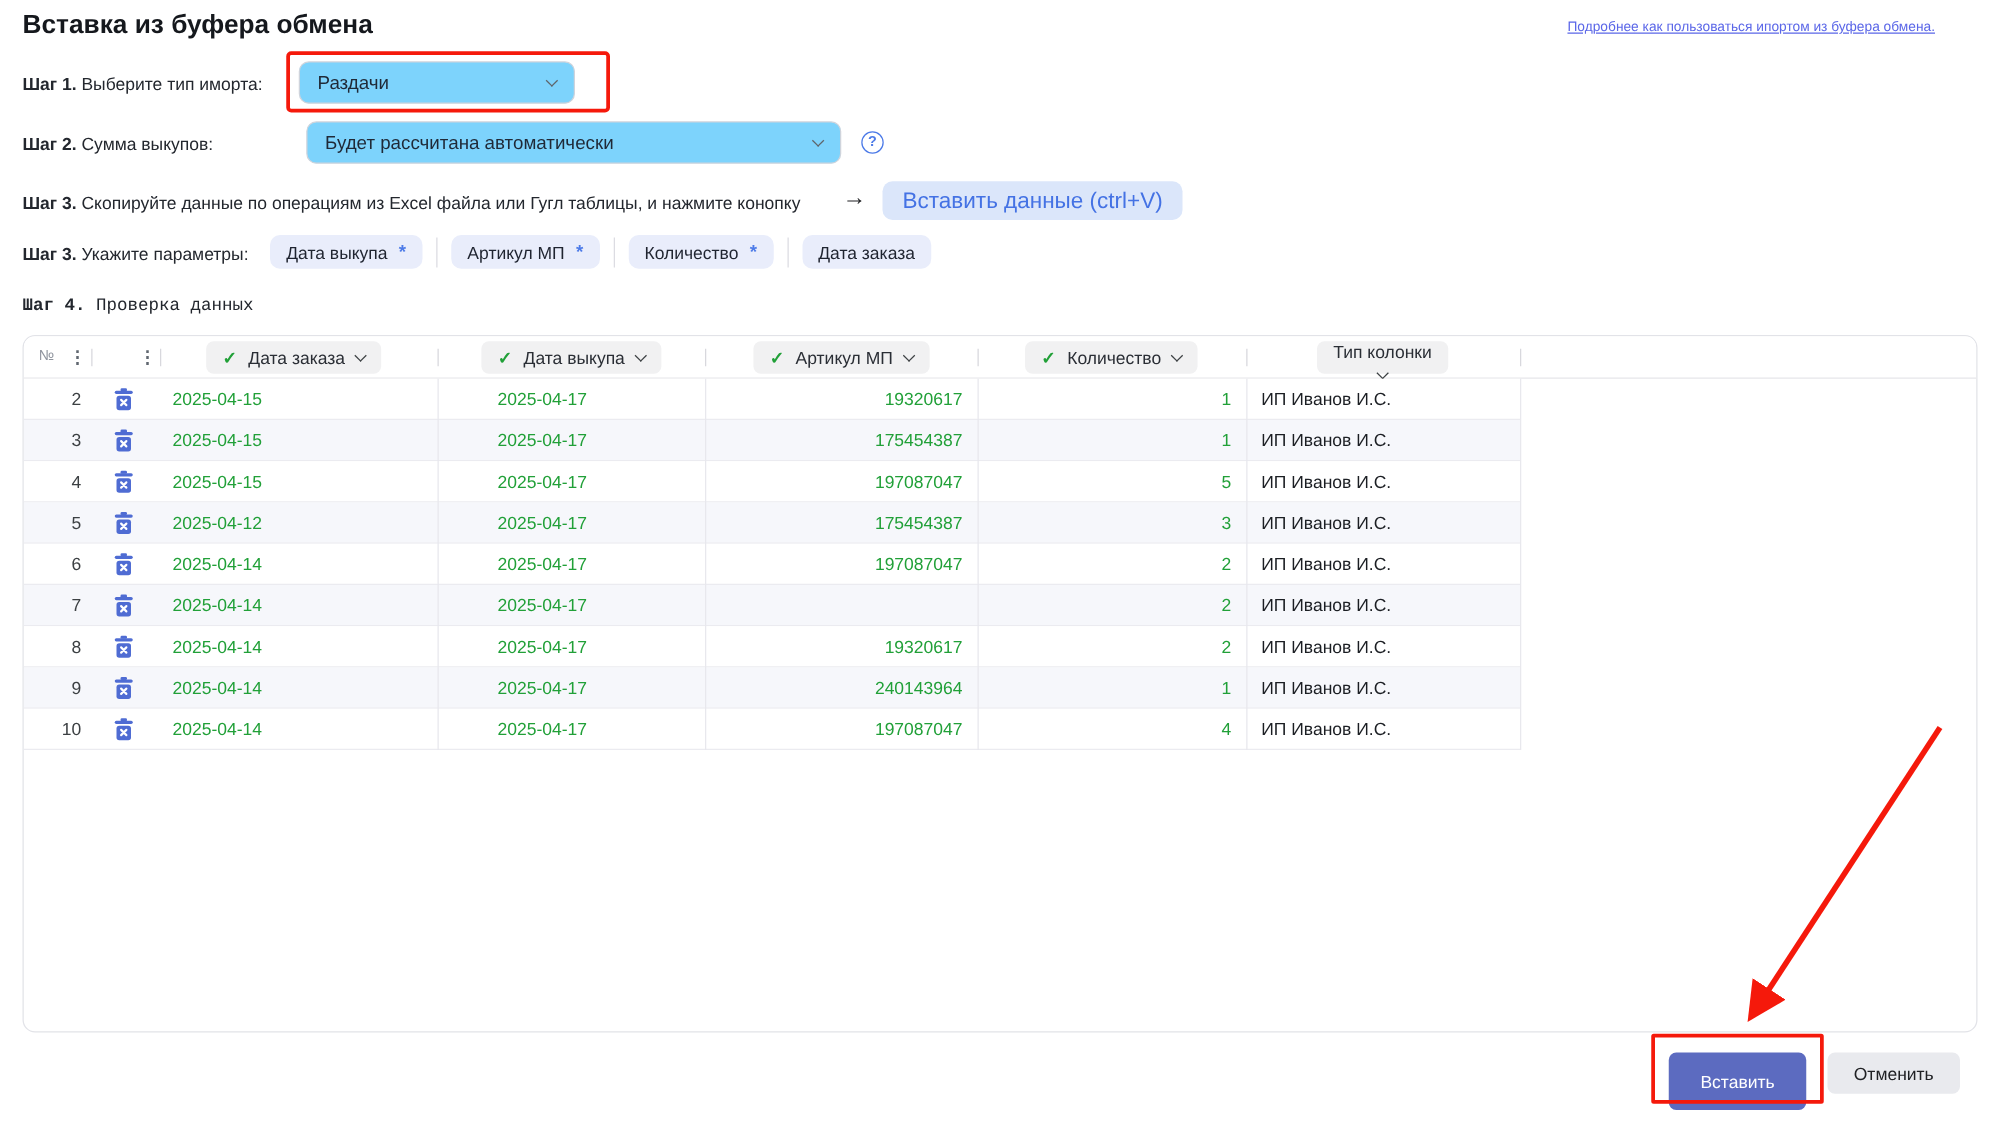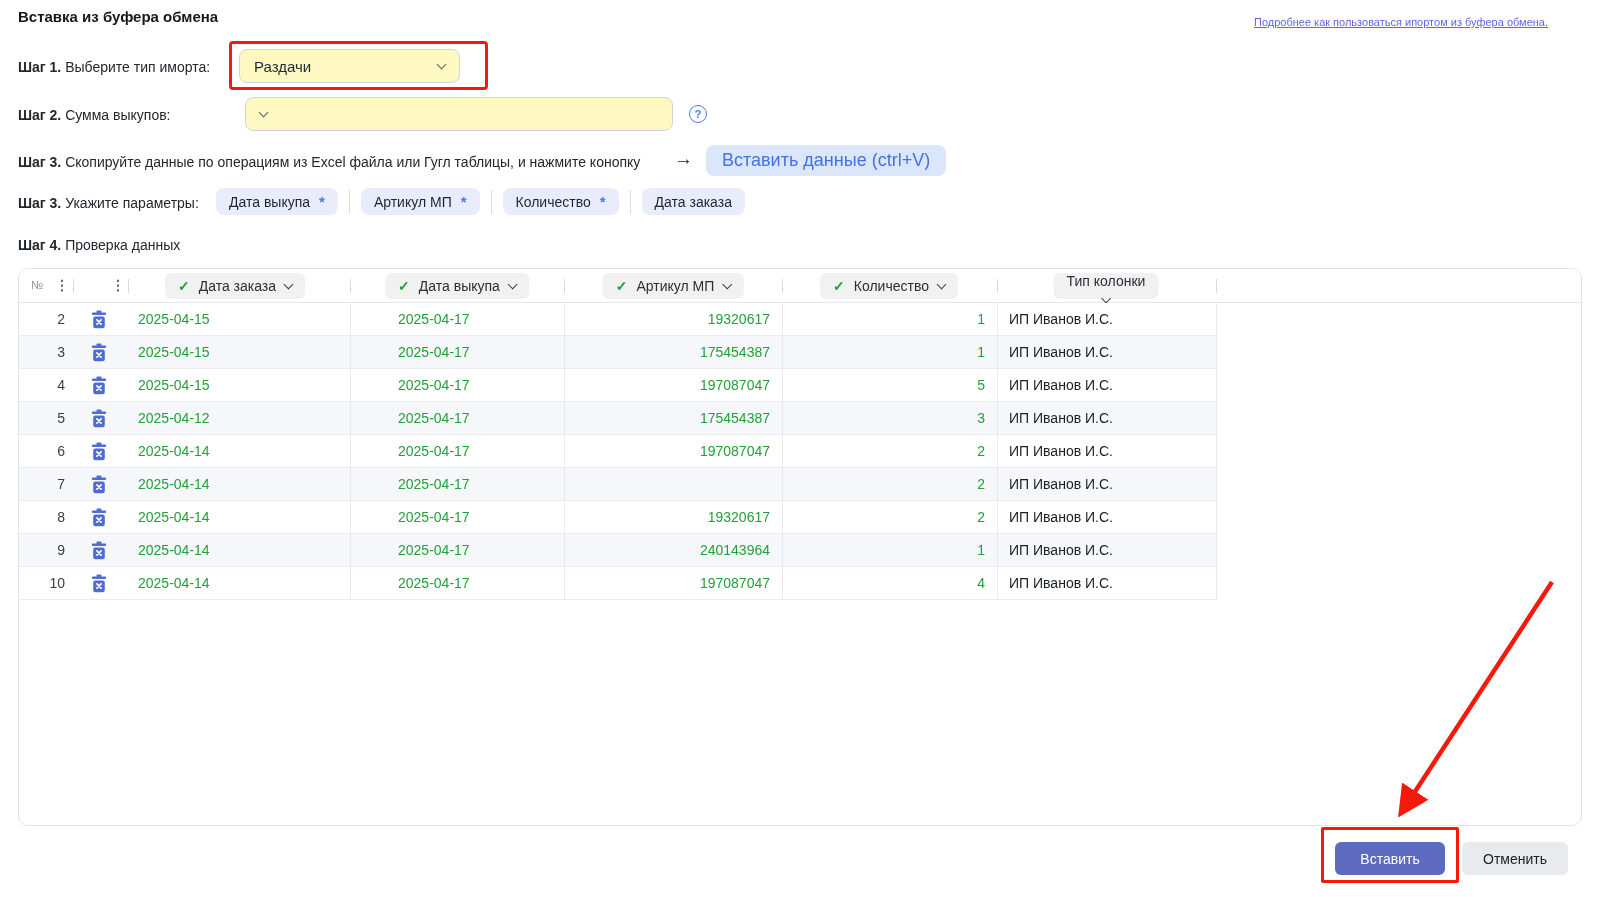--- a/index.html
+++ b/index.html
@@ -1,29 +1,29 @@
 <!DOCTYPE html>
 <html><head>
 <meta charset="utf-8">
 <style>
   * { margin:0; padding:0; box-sizing:border-box; }
   html,body { width:1600px; height:897px; background:#ffffff; font-family:"Liberation Sans", sans-serif; position:relative; overflow:hidden; color:#1f2430; }
 
   .abs { position:absolute; }
 
   
-  .page-title { left:18px; top:8px; font-size:15px; font-weight:700; color:#15181d; }
+  .page-title { left:18px; top:8px; font-size:21px; font-weight:700; color:#15181d; }
   .help-link { right:52px; top:16px; font-size:11px; color:#5b67e8; text-decoration:underline; cursor:pointer; }
 
   
   .step-label { left:18px; font-size:14px; color:#23272e; white-space:nowrap; }
   .step-label b { font-weight:700; }
 
   
-  .select-box { height:34px; background:#fef9c3; border:1px solid #cfd4dc; border-radius:8px; display:flex; align-items:center; padding:0 14px; font-size:15px; color:#1f2937; cursor:pointer; }
+  .select-box { height:34px; background:#7dd3fc; border:1px solid #cfd4dc; border-radius:8px; display:flex; align-items:center; padding:0 14px; font-size:15px; color:#1f2937; cursor:pointer; }
   .select-box .sel-text { flex:1; }
   .chev { width:7px; height:7px; border-right:1.7px solid #5f6368; border-bottom:1.7px solid #5f6368; transform:rotate(45deg); margin-top:-3px; flex:none; }
 
   .red-box { border:3px solid #f5190b; border-radius:4px; pointer-events:none; }
 
   
   .help-icon { width:18px; height:18px; border:1.6px solid #4d7be8; border-radius:50%; color:#4d7be8; font-size:11.5px; font-weight:700; display:flex; align-items:center; justify-content:center; cursor:pointer; }
 
   .flow-arrow { font-size:19px; color:#202124; font-weight:600; }
 
@@ -53,39 +53,40 @@
   .c-del { left:72px; top:7px; height:19px; line-height:0; cursor:pointer; }
   .c-date1 { left:119px; color:#21a038; }
   .c-date2 { left:337px; color:#21a038;margin-left:42px; }
   .c-art { left:545px; width:206px; text-align:right; color:#21a038; }
   .c-qty { left:763px; width:203px; text-align:right; color:#21a038; }
   .c-type { left:990px; color:#1b1e23; }
   .vlines { position:absolute; left:0; top:34px; pointer-events:none; }
   .vline { position:absolute; top:0; width:1px; background:#e8e8ed; }
 
   
-  .insert-btn { left:1335px; top:842px; width:110px; height:33px; background:#5c6bc0; color:#fff; border:none; border-radius:6px; font-size:14px; font-weight:500; font-family:inherit; cursor:pointer; }
+  .insert-btn { left:1335px; top:842px; width:110px; height:46px; background:#5c6bc0; color:#fff; border:none; border-radius:6px; font-size:14px; font-weight:500; font-family:inherit; cursor:pointer; }
   .cancel-btn { left:1462px; top:842px; width:106px; height:33px; background:#e9eaee; color:#202124; border:none; border-radius:6px; font-size:14px; font-weight:500; font-family:inherit; cursor:pointer; }
   .insert-red-box { left:1321px; top:827px; width:138px; height:56px; border-radius:2px; }
 </style>
 </head>
 <body>
 
 <div class="abs page-title">Вставка из буфера обмена</div>
 <a class="abs help-link">Подробнее как пользоваться ипортом из буфера обмена.</a>
 
 <div class="abs step-label" style="top:59px;"><b>Шаг 1.</b><span> Выберите тип иморта:</span></div>
 <div class="abs select-box" style="left:239px; top:49px; width:221px;">
   <span class="sel-text">Раздачи</span>
   <span class="chev"></span>
 </div>
 <div class="abs red-box" style="left:229px; top:41px; width:259px; height:49px;"></div>
 
 <div class="abs step-label" style="top:107px;"><b>Шаг 2.</b><span> Сумма выкупов:</span></div>
 <div class="abs select-box" style="left:245px; top:97px; width:428px;">
+  <span class="sel-text">Будет рассчитана автоматически</span>
   <span class="chev"></span>
 </div>
 <div class="abs help-icon" style="left:689px; top:105px;">?</div>
 
 <div class="abs step-label" style="top:154px;"><b>Шаг 3.</b><span> Скопируйте данные по операциям из Excel файла или Гугл таблицы, и нажмите конопку</span></div>
 <div class="abs flow-arrow" style="left:674px; top:148px;">→</div>
 <button class="abs paste-btn" style="left:706px; top:145px;">Вставить данные (ctrl+V)</button>
 
 <div class="abs step-label" style="top:195px;"><b>Шаг 3.</b><span> Укажите параметры:</span></div>
 <div class="abs chips-row" style="left:216px; top:188px;">
@@ -103,21 +104,21 @@
     <span>Количество</span>
     <span class="req">*</span>
   </span>
 <span class="chip-divider"></span>
   <span class="chip">
     <span>Дата заказа</span>
 
   </span>
 </div>
 
-<div class="abs step-label" style="top:237px;"><b>Шаг 4.</b><span> Проверка данных</span></div>
+<div class="abs step-label" style="top:237px;font-family:Liberation Mono, monospace;"><b>Шаг 4.</b><span> Проверка данных</span></div>
 
 <div class="abs table-card">
   <div class="thead">
     <span class="rownum-h">№</span>
     <span class="dots-icon" style="left:36px;">⋮</span>
     <span class="h-divider" style="left:54px;"></span>
     <span class="dots-icon" style="left:92px;">⋮</span>
     <span class="h-divider" style="left:109px;"></span>
     <span class="h-divider" style="left:331px;"></span>
     <span class="h-divider" style="left:545px;"></span>

